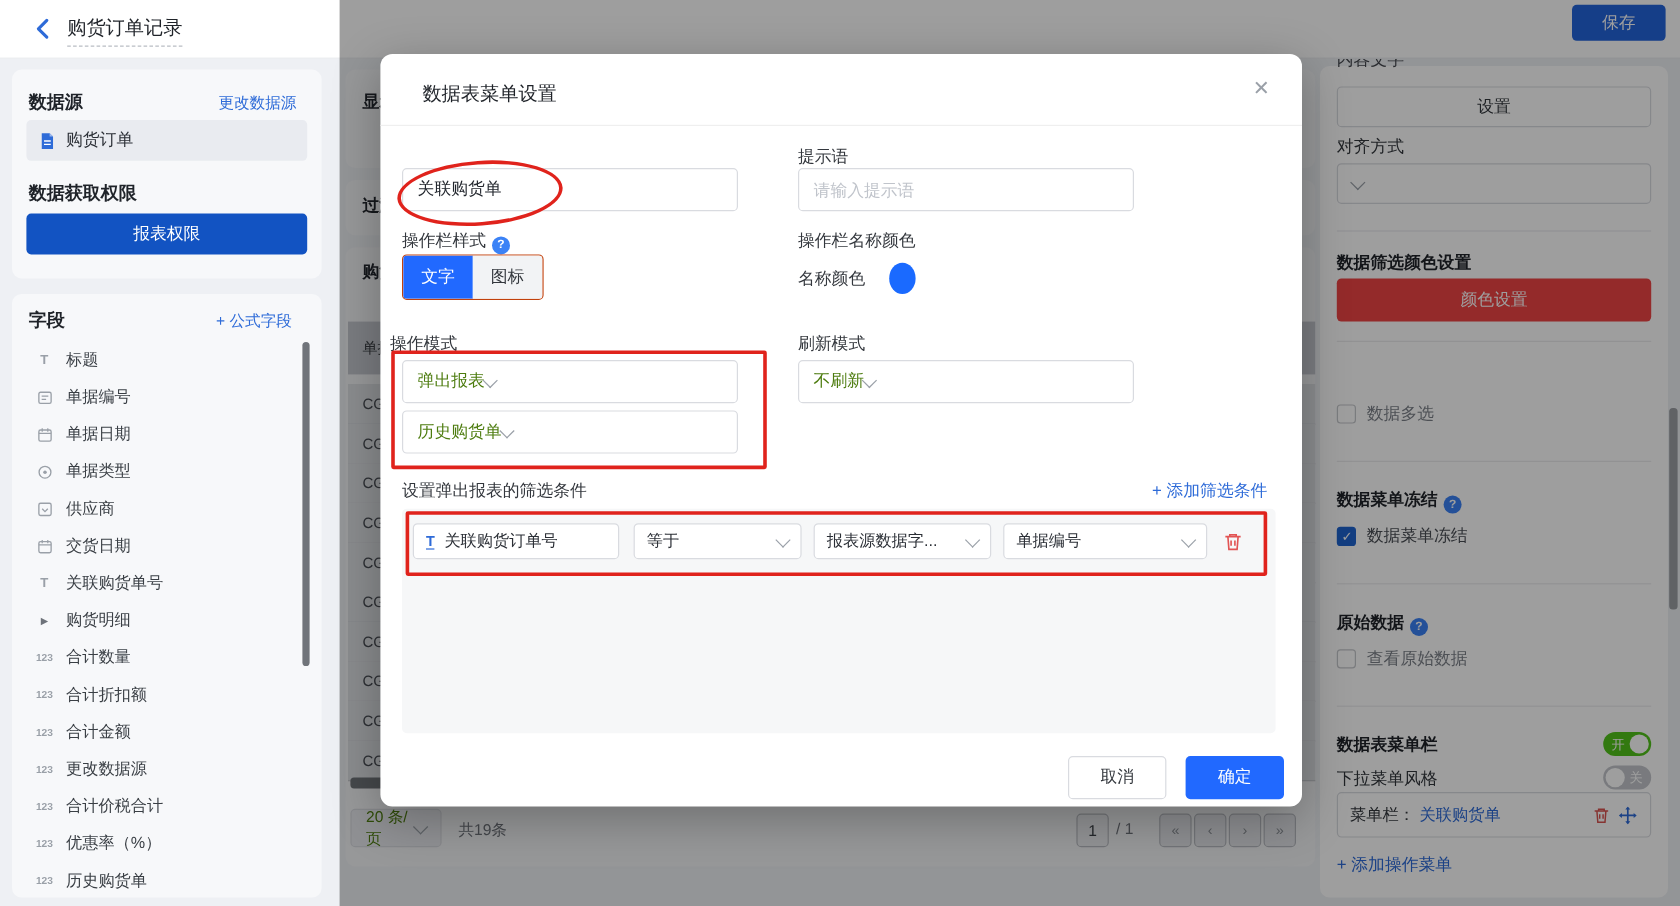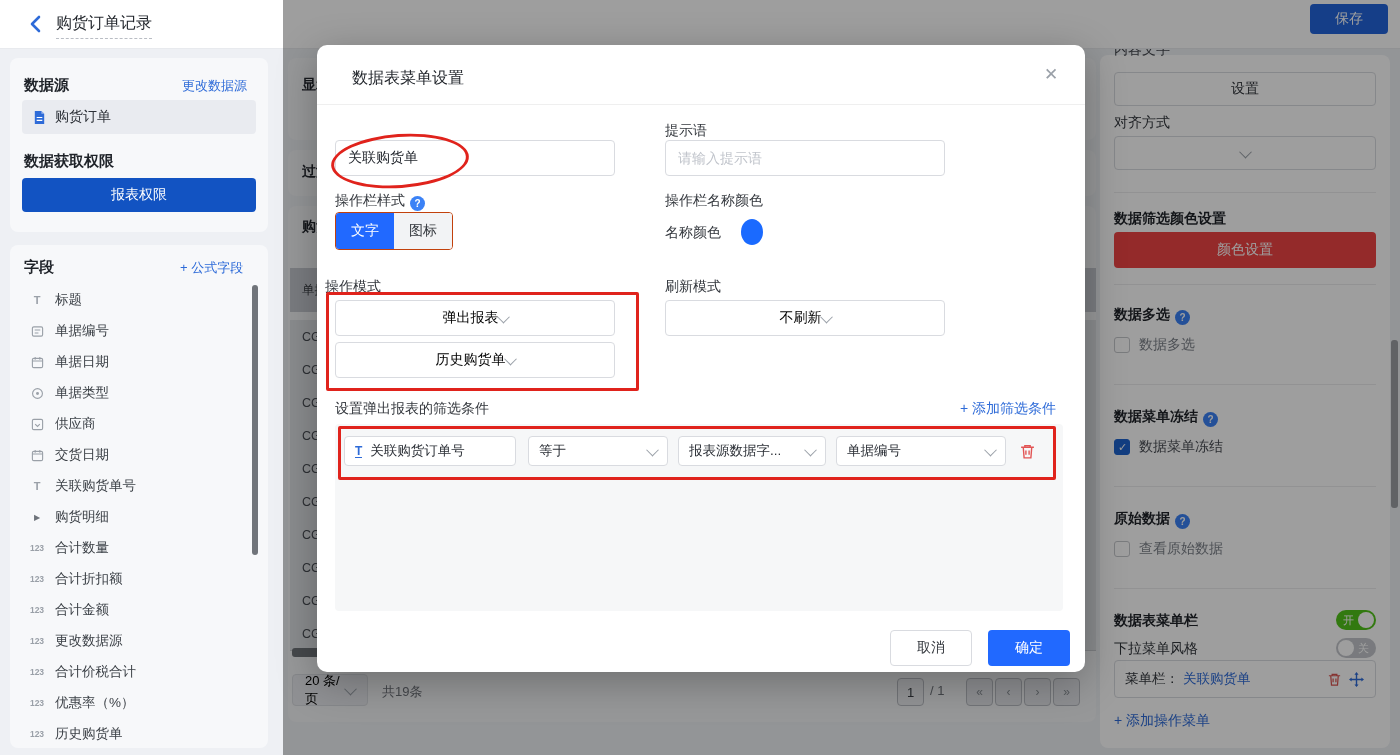--- a/index.html
+++ b/index.html
@@ -22,21 +22,21 @@
   .fitem{position:absolute;left:28px;height:20px;display:flex;align-items:center;gap:9px;color:#3a3f45;font-size:13.5px;}
   .ficon{width:18px;display:inline-flex;justify-content:center;color:#9aa0a8;font-size:11px;font-weight:bold;flex:none;}
   .ficon svg{display:block;}
   .scroll-thumb{background:#70747a;border-radius:3px;}
   
   .card{position:absolute;background:#f4f5f7;border-radius:8px;}
   .card-label{position:absolute;font-weight:bold;color:#23272e;font-size:14px;}
   .thead{position:absolute;background:#c6c9cf;color:#3c4046;font-size:12.5px;display:flex;align-items:center;padding-left:12px;box-sizing:border-box;}
   .trow{position:absolute;left:290px;width:806px;height:33px;background:#dfe2e6;border-bottom:1px solid #c8cbd1;display:flex;align-items:center;}
   .trow span{padding-left:12px;font-size:12.5px;color:#4a4e55;width:52px;border-right:1px solid #c8cbd1;overflow:hidden;white-space:nowrap;}
-  .sel{background:#fff;border:1px solid #d9dbe0;border-radius:4px;display:flex;align-items:center;justify-content:center;padding:12px 12px;box-sizing:border-box;color:#000000;cursor:pointer;}
+  .sel{background:#fff;border:1px solid #d9dbe0;border-radius:4px;display:flex;align-items:center;justify-content:flex-start;padding:12px 12px;box-sizing:border-box;color:#4d7c0f;cursor:pointer;}
   .chev{width:8px;height:8px;border-right:1.6px solid #9aa0a8;border-bottom:1.6px solid #9aa0a8;transform:rotate(45deg) translate(-1px,-1px);flex:none;}
   .pgbtn{position:absolute;width:25px;height:26px;border:1px solid #b9bcc2;border-radius:4px;background:#e4e6ea;color:#8b9097;font-size:12px;display:flex;align-items:center;justify-content:center;}
   
   #dim{left:283px;top:0;width:1117px;height:755px;background:rgba(0,0,0,0.38);z-index:40;}
   
   #right-panel{left:1100px;top:55px;width:290px;height:693px;background:#fff;border-radius:8px;}
   .rp{position:absolute;left:1114px;width:262px;box-sizing:border-box;}
   .rdiv{position:absolute;left:1114px;width:262px;height:0;border-top:1px solid #ececee;}
   .btn-outline{background:#fff;border:1px solid #d9dbe0;border-radius:4px;color:#33373d;display:flex;align-items:center;justify-content:center;cursor:pointer;}
   .help{display:inline-flex;width:15px;height:15px;border-radius:50%;background:#3b82f6;color:#fff;font-size:10px;font-weight:bold;align-items:center;justify-content:center;vertical-align:-2px;margin-left:5px;}
@@ -146,21 +146,20 @@
   <div class="rp sel" style="top:136px;height:34px;">
       <span></span>
       <span class="chev"></span>
     </div>
   <div class="rdiv" style="top:192px;"></div>
   <div class="rp sec-label" style="top:210px;">数据筛选颜色设置</div>
   <div class="rp btn-primary" style="top:232px;height:36px;background:#ef4444;">
       <span>颜色设置</span>
     </div>
   <div class="rdiv" style="top:284px;"></div>
-  <div class="rp sec-label" style="top:306px;"><span>数据多选</span><span class="help">?</span></div>
   <div class="rp cbrow" style="top:336px;">
       <span class="cb"></span>
       <span>数据多选</span>
     </div>
   <div class="rdiv" style="top:384px;"></div>
   <div class="rp sec-label" style="top:408px;"><span>数据菜单冻结</span><span class="help">?</span></div>
   <div class="rp cbrow" style="top:438px;color:#4a4e55;">
       <span class="cb checked"></span>
       <span>数据菜单冻结</span>
     </div>

